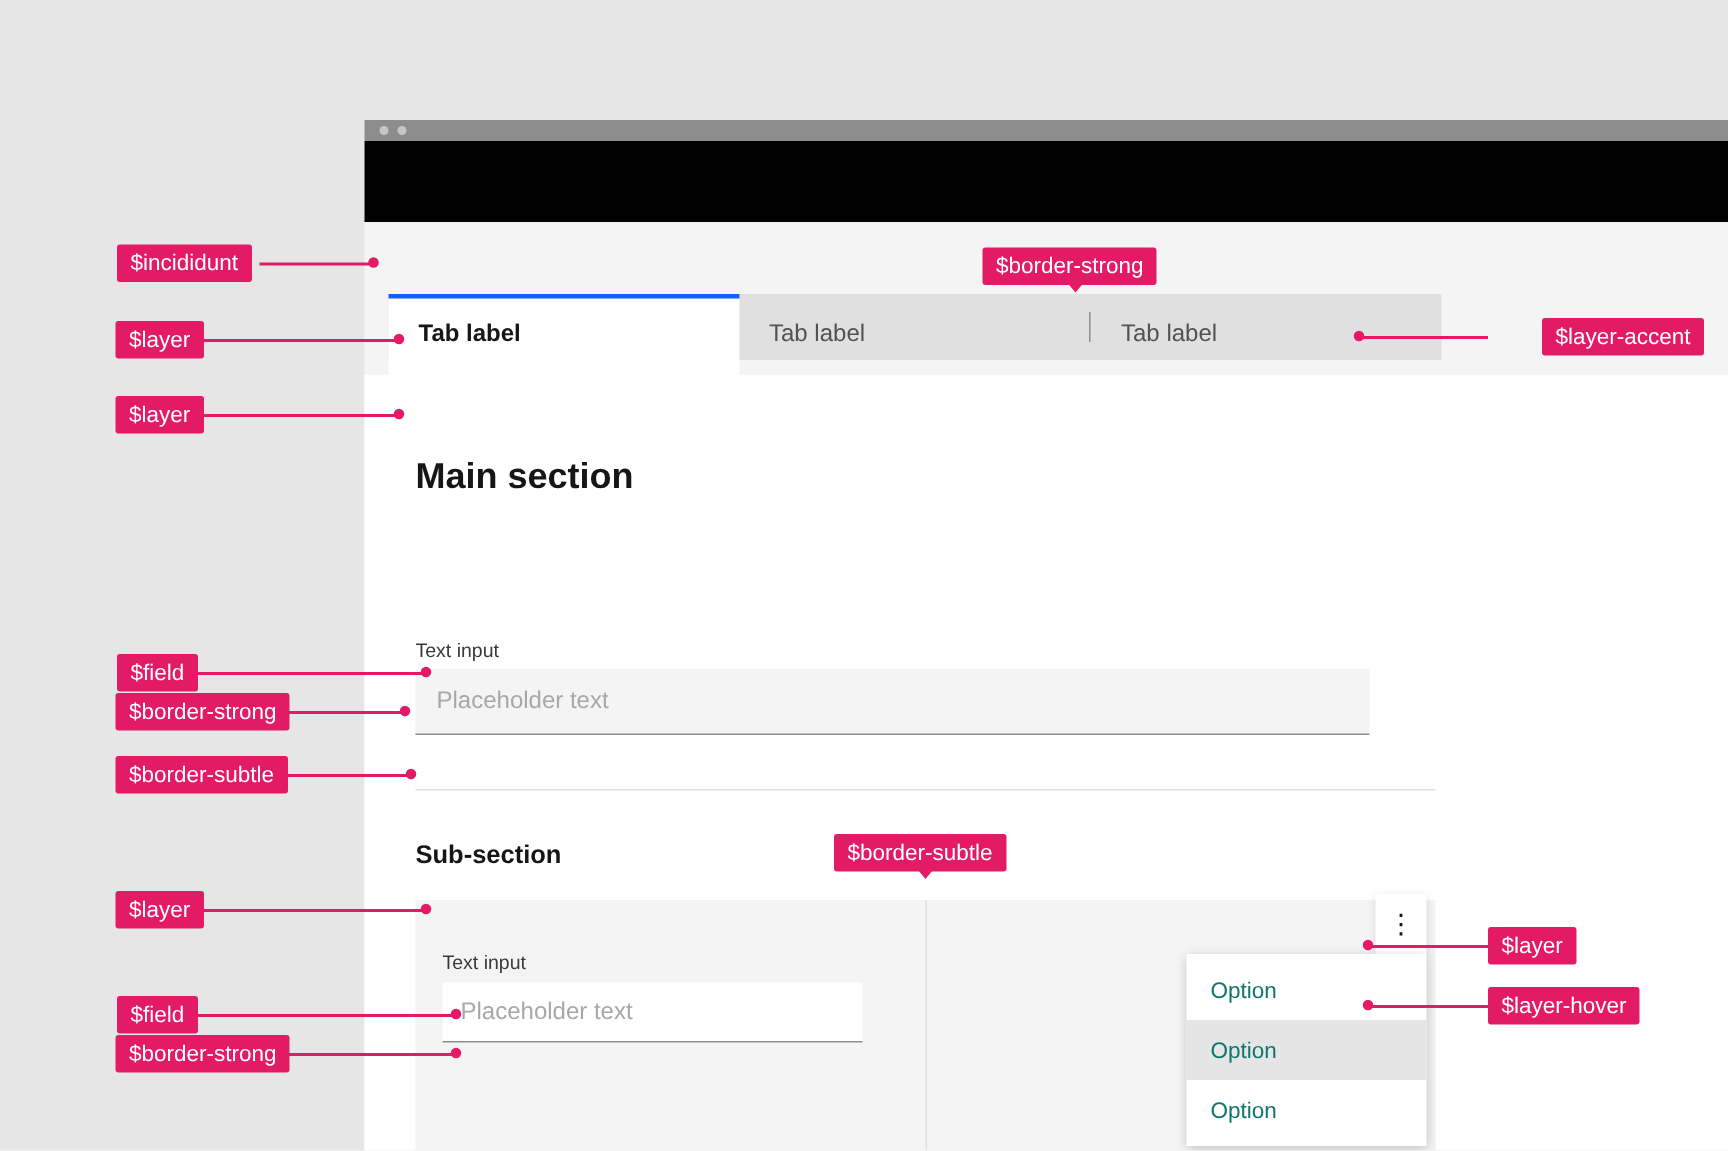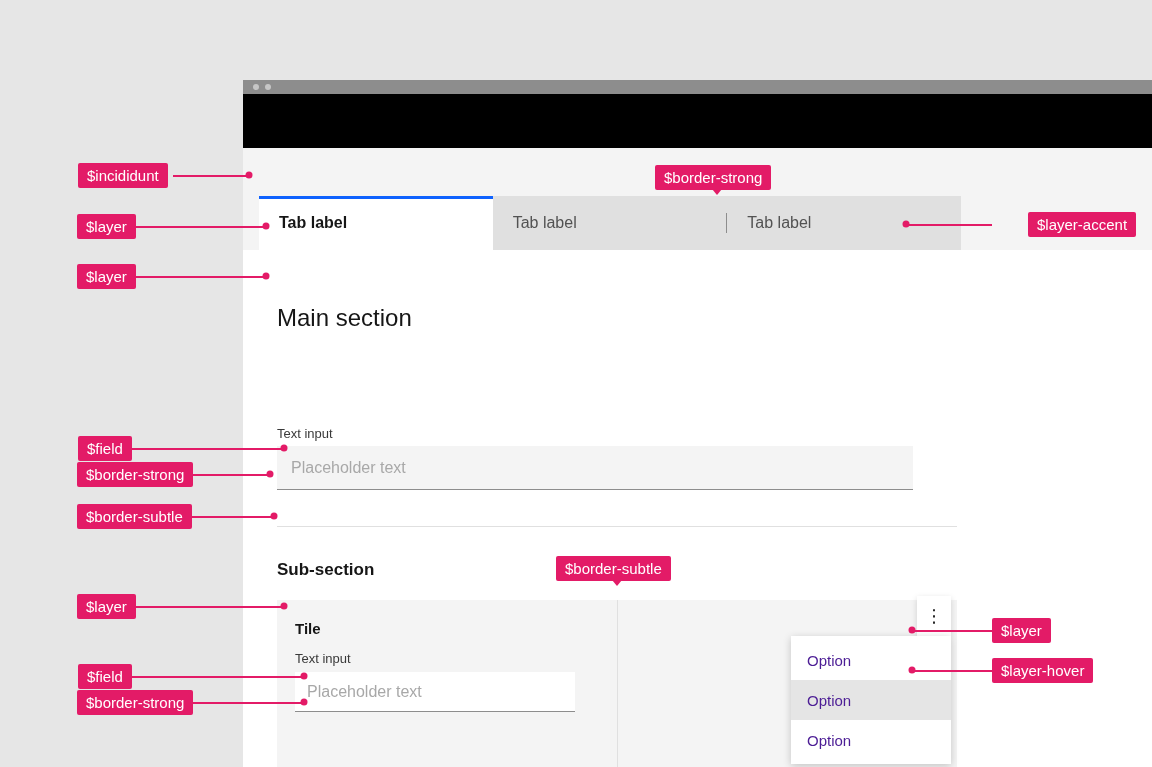--- a/index.html
+++ b/index.html
@@ -41,21 +41,21 @@
     flex: 1;
     background: #f4f4f4;
   }
 
   
   .tabs {
     position: absolute;
     left: 16px;
     top: 48px;
     width: 702px;
-    height: 54px;
+    height: 44px;
     display: flex;
     background: #e0e0e0;
   }
   .tab {
     width: 234px;
     height: 54px;
     display: flex;
     align-items: center;
     padding-left: 20px;
     font-size: 16px;
@@ -88,21 +88,21 @@
     top: 102px;
     right: 0;
     bottom: 0;
     background: #fff;
   }
 
   .main-h {
     position: absolute;
     left: 34px; top: 54px;
     font-size: 24px;
-    font-weight: 400;
+    font-weight: 700;
   }
   .main-p {
     position: absolute;
     left: 34px; top: 94px;
     width: 480px;
     font-size: 16px;
     line-height: 1.5;
     color: #161616;
   }
 
@@ -200,21 +200,21 @@
     display: flex;
     flex-direction: column;
     padding: 4px 0;
   }
   .menu-item {
     height: 40px;
     display: flex;
     align-items: center;
     padding: 0 16px;
     font-size: 15px;
-    color: #4c1d95;
+    color: #0f766e;
   }
   .menu-item.hover { background: #e5e5e5; }
 
   
   .token {
     position: absolute;
     background: #e31b67;
     color: #fff;
     font-size: 15px;
     line-height: 1;
@@ -272,21 +272,20 @@
 
       <span class="input-label">Text input</span>
       <input class="input-field" placeholder="Placeholder text" style="">
 
       <div class="hr-subtle"></div>
 
       <h3 class="sub-h">Sub-section</h3>
 
       <div class="tilewrap">
         <div class="tile">
-          <div class="tilelabel">Tile</div>
           <div class="mini-label">Text input</div>
           <input class="tile-input" placeholder="Placeholder text" style="">
         </div>
         <div class="tile">
           <div class="kebab">
             <span>⋮</span>
           </div>
           <div class="menu">
             <div class="menu-item">
                 <span>Option</span>

